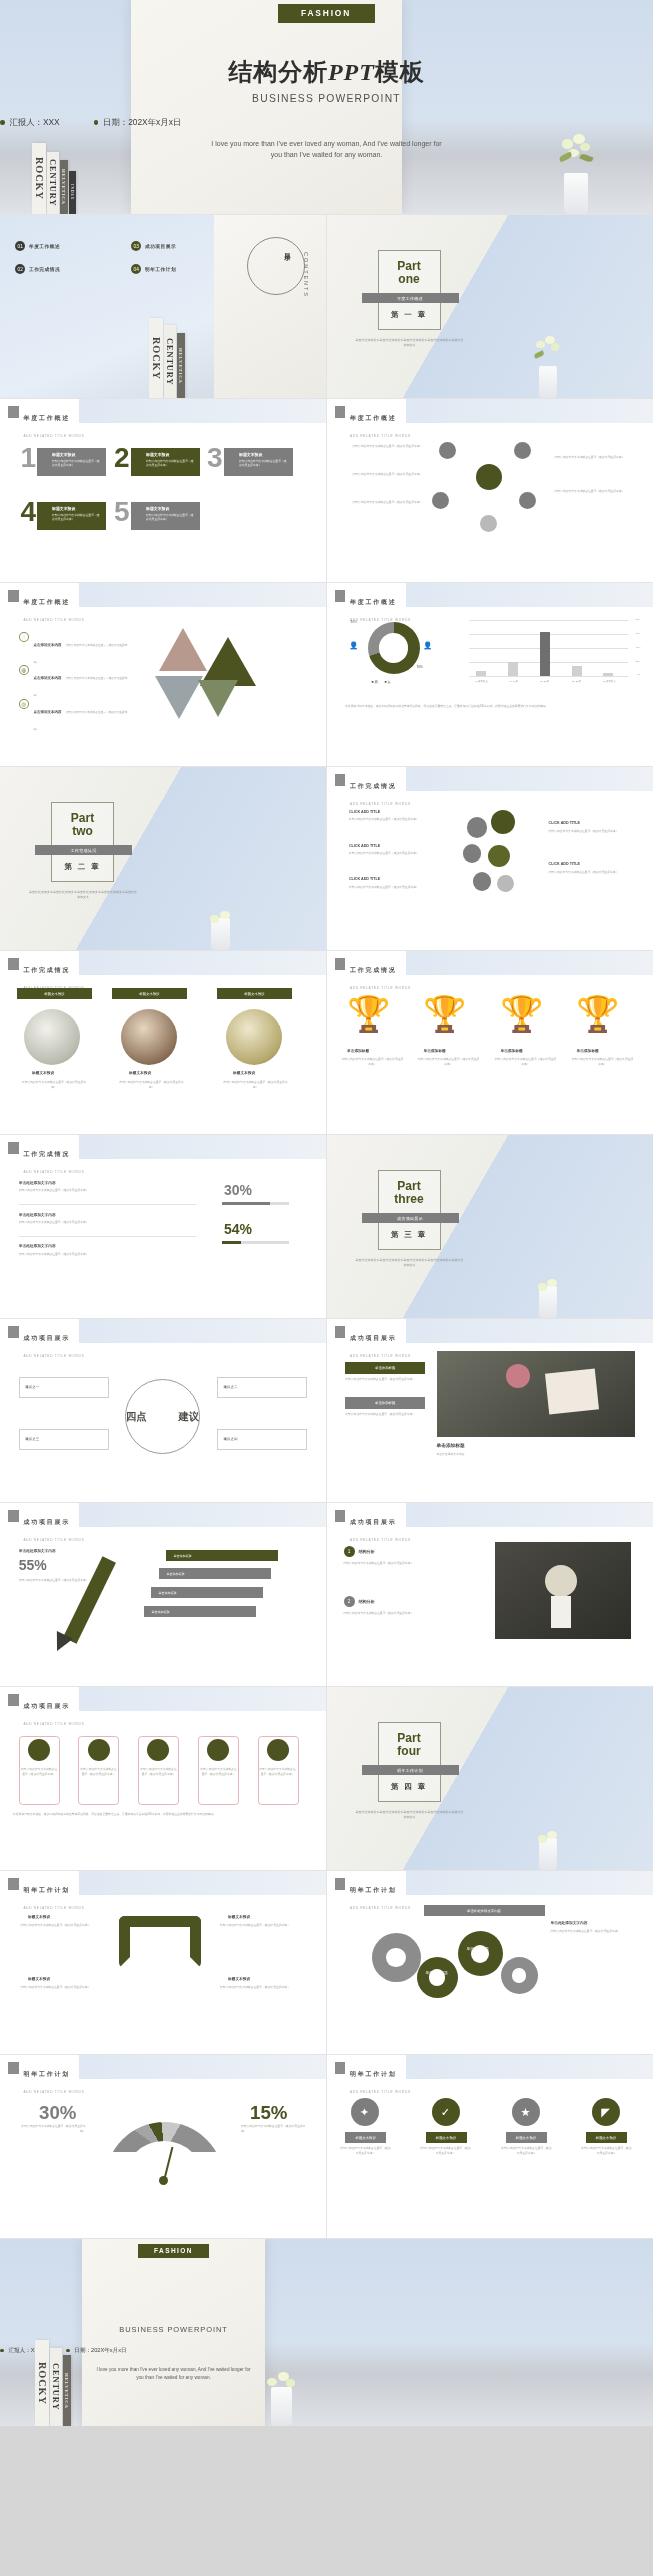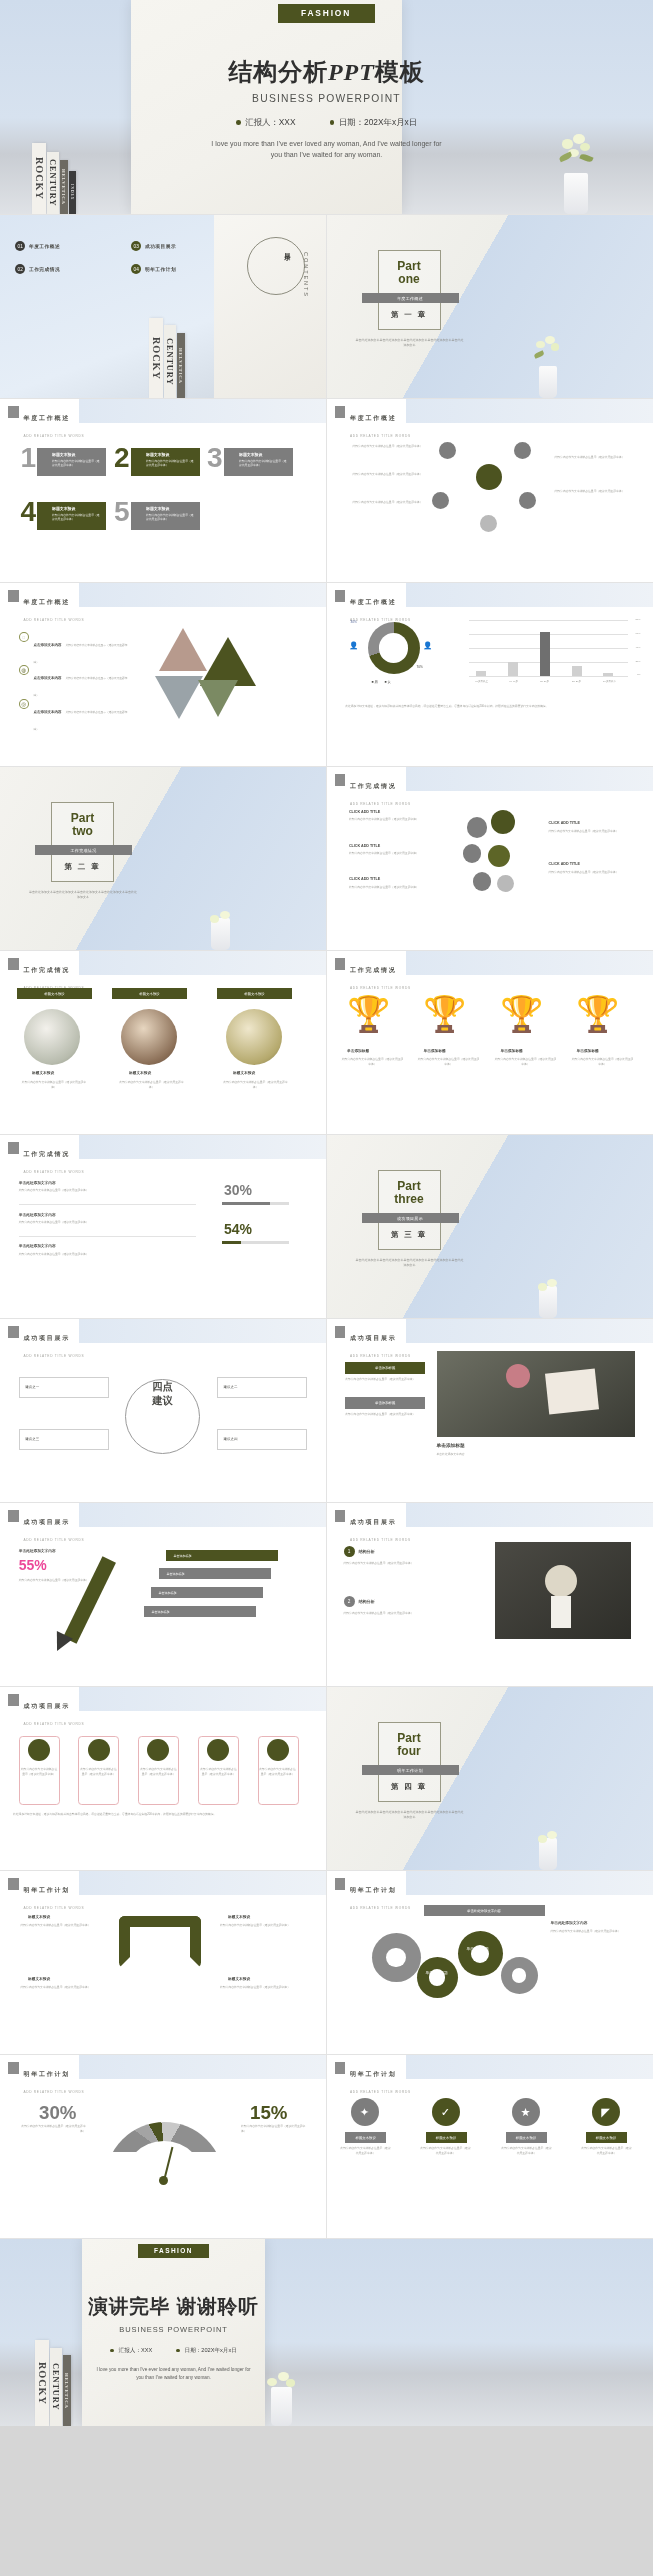--- a/index.html
+++ b/index.html
@@ -48,21 +48,21 @@
   .cover-full .cover-title { top:56px; font-size:24px; font-weight:bold; letter-spacing:0.9px; }
   .cover-title .it { font-style:italic; font-family:"Liberation Serif", serif; }
 
   .cover-sub {
     position:absolute; width:100%; text-align:center; color:#50514e;
   }
   .cover-full .cover-sub { top:93px; font-size:10.3px; letter-spacing:.12em; }
 
   .cover-meta {
     position:absolute; width:100%;
-    display:flex; justify-content:center; gap:26px;
+    display:flex; justify-content:flex-start; gap:26px;
     color:#3e3e3e;
   }
   .cover-full .cover-meta { top:117px; font-size:8.4px; gap:34px; }
   .cover-meta .dot {
     display:inline-block; border-radius:50%; background:#4c5320;
     margin-right:4.7px; vertical-align:middle;
   }
   .cover-full .cover-meta .dot { width:4.7px; height:4.7px; }
 
   .cover-quote {
@@ -551,21 +551,21 @@
   <div class="row">
     <div class="slide">
       <div class="head-band"></div>
       <div class="s-head">
         <span class="mark"></span>
         <span class="txt">
           <span class="cn">成功项目展示</span><br>
           <span class="en">ADD RELATED TITLE WORDS</span>
         </span>
       </div>
-      <div style="position:absolute;left:125px;top:60px;width:75px;height:75px;border:1.9px solid #9a9a9a;border-radius:50%;display:flex;flex-direction:column;align-items:center;justify-content:flex-start;">
+      <div style="position:absolute;left:125px;top:60px;width:75px;height:75px;border:1.9px solid #9a9a9a;border-radius:50%;display:flex;align-items:center;justify-content:space-between;">
         <div style="font-size:10.3px;font-weight:bold;color:#4a4a46;">四点</div>
         <div style="font-size:10.3px;font-weight:bold;color:#4a4a46;">建议</div>
       </div>
       <div style="position:absolute;left:18.7px;top:58px;width:90px;height:20.5px;border:0.9px solid #cfcfcf;display:flex;align-items:center;padding-left:5.6px;font-size:3.5px;color:#4a4a46;">建议之一</div>
       <div style="position:absolute;left:217px;top:58px;width:90px;height:20.5px;border:0.9px solid #cfcfcf;display:flex;align-items:center;padding-left:5.6px;font-size:3.5px;color:#4a4a46;">建议之二</div>
       <div style="position:absolute;left:18.7px;top:110px;width:90px;height:20.5px;border:0.9px solid #cfcfcf;display:flex;align-items:center;padding-left:5.6px;font-size:3.5px;color:#4a4a46;">建议之三</div>
       <div style="position:absolute;left:217px;top:110px;width:90px;height:20.5px;border:0.9px solid #cfcfcf;display:flex;align-items:center;padding-left:5.6px;font-size:3.5px;color:#4a4a46;">建议之四</div>
     </div>
 
     <div class="slide">
@@ -593,21 +593,21 @@
     <div class="slide">
       <div class="head-band"></div>
       <div class="s-head">
         <span class="mark"></span>
         <span class="txt">
           <span class="cn">成功项目展示</span><br>
           <span class="en">ADD RELATED TITLE WORDS</span>
         </span>
       </div>
       <div class="ttl" style="left:18.7px;top:45px;">单击此处添加文字内容</div>
-      <div class="pct" style="left:18.7px;top:54px;font-size:14px;color:#ec4899;">55%</div>
+      <div class="pct" style="left:18.7px;top:54px;font-size:14px;color:#737373;">55%</div>
       <div class="para" style="left:18.7px;top:75px;width:80px;">此部分内容作为文字排版占位显示（建议使用主题字体）</div>
       <div class="arrowbar g" style="left:166px;top:47px;width:112px;">单击添加标题</div>
       <div class="arrowbar gy" style="left:159px;top:65px;width:112px;">单击添加标题</div>
       <div class="arrowbar gy" style="left:151px;top:84px;width:112px;">单击添加标题</div>
       <div class="arrowbar gy" style="left:144px;top:103px;width:112px;">单击添加标题</div>
       <div style="position:absolute;left:82px;top:52px;width:15px;height:90px;background:#4c5320;transform:rotate(26deg);"></div>
       <div style="position:absolute;left:52px;top:131px;width:0;height:0;border-left:9.3px solid transparent;border-right:9.3px solid transparent;border-top:18.7px solid #3b3b38;transform:rotate(26deg);"></div>
     </div>
 
     <div class="slide">
@@ -777,21 +777,20 @@
       <div class="chip g" style="left:259px;top:77px;width:41px;height:11.2px;">标题文本预设</div>
       <div class="para" style="left:254px;top:91px;width:52px;text-align:center;">此部分内容作为文字排版占位显示（建议使用主题字体）</div>
     </div>
   </div>
 
   <div class="row">
     <div class="slide full cover-full" style="height:187px;border-bottom:none;">
       <div class="cover-bg"></div>
       <div class="cover-card" style="left:82px;width:183px;"></div>
       <div class="fashion-badge" style="left:138px;top:4.7px;width:71px;font-size:6.5px;padding:3.7px 0;">FASHION</div>
-      <div class="cover-title" style="top:54px;left:0;width:347px;text-align:center;font-size:19.6px;">演讲完毕 谢谢聆听</div>
       <div class="cover-sub" style="top:86px;left:0;width:347px;text-align:center;font-size:7.5px;">BUSINESS POWERPOINT</div>
       <div class="cover-meta" style="top:108px;left:0;width:347px;font-size:5.6px;gap:24px;">
         <span><i class="dot" style="width:3.7px;height:3.7px;"></i><span>汇报人：XXX</span></span>
         <span><i class="dot" style="width:3.7px;height:3.7px;"></i><span>日期：202X年x月x日</span></span>
       </div>
       <div class="cover-quote" style="top:127px;left:0;width:347px;font-size:4.7px;">
         <div>I love you more than I've ever loved any woman, And I've waited longer for</div>
         <div>you than I've waited for any woman.</div>
       </div>
       <div class="books" style="left:35px;bottom:0;">

